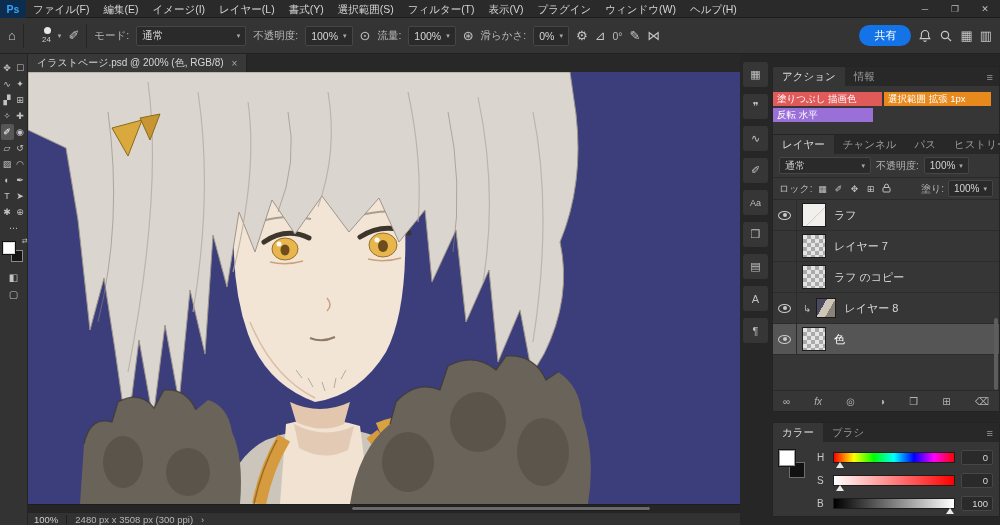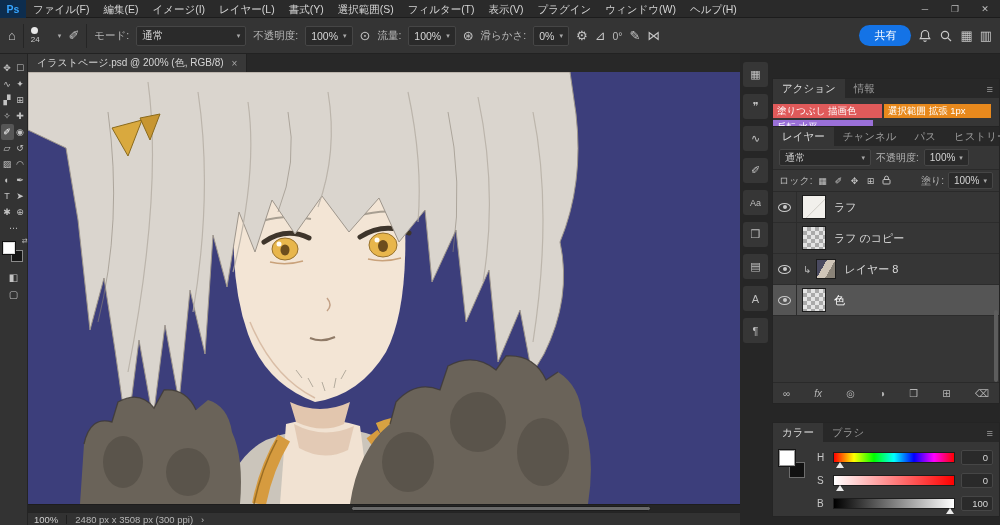--- a/index.html
+++ b/index.html
@@ -11,21 +11,21 @@
 #menubar{position:absolute;left:0;top:0;width:1000px;height:18px;background:#2a2a2a;border-bottom:1px solid #1c1c1c;display:flex;align-items:center}
 .ps-logo{width:26px;height:18px;background:#0d2d4e;color:#37a5ff;font-weight:bold;font-size:10.5px;display:flex;align-items:center;justify-content:center}
 .menu-item{padding:0 7px;height:18px;line-height:18px;color:#d4d4d4;font-size:10.5px;white-space:nowrap}
 .win-controls{margin-left:auto;display:flex}
 .win-btn{width:30px;height:18px;display:flex;align-items:center;justify-content:center;color:#bdbdbd;font-size:9px}
 
 
 #optionsbar{position:absolute;left:0;top:18px;width:1000px;height:36px;background:#343434;border-bottom:1px solid #222;display:flex;align-items:center;padding:0 8px;gap:7px}
 .opt-divider{width:1px;height:24px;background:#252525}
 .opt-icon{color:#c6c6c6;font-size:13px;line-height:1}
-.brush-preview{display:flex;flex-direction:column;align-items:flex-start;width:20px}
+.brush-preview{display:flex;flex-direction:column;align-items:flex-end;width:20px}
 .brush-dot{width:7px;height:7px;border-radius:50%;background:#e8e8e8;margin-bottom:1px}
 .brush-size{font-size:8px;color:#ccc}
 .caret{font-size:7px;color:#aaa}
 .opt-label{color:#b9b9b9;font-size:10.5px;white-space:nowrap}
 .opt-field{background:#2a2a2a;border:1px solid #464646;border-radius:2px;height:20px;display:flex;align-items:center;padding:0 5px;gap:5px;color:#d6d6d6;font-size:10.5px;white-space:nowrap}
 .spacer{flex:1}
 .share-btn{background:#1473e6;color:#fff;border-radius:11px;height:21px;padding:8px 15px;display:flex;align-items:center;font-size:11px}
 .svg-icon{display:flex;align-items:center}
 
 
@@ -57,29 +57,29 @@
 #rightside{position:absolute;left:740px;top:54px;width:260px;height:471px;background:#262626}
 #rail{position:absolute;left:3px;top:8px;width:28px;display:flex;flex-direction:column;gap:7px}
 .rail-tile{width:25px;height:25px;background:#363636;border-radius:3px;display:flex;align-items:center;justify-content:center;color:#bfbfbf;font-size:11px}
 .panel{position:absolute;left:32px;width:228px;background:#363636;border:1px solid #242424}
 .panel-header{height:19px;background:#282828;display:flex;align-items:center;font-size:10.5px}
 .panel-tab{padding:0 9px;height:19px;line-height:19px;color:#9c9c9c;white-space:nowrap}
 .panel-tab.active{background:#363636;color:#dcdcdc}
 .panel-menu{margin-left:auto;padding:0 6px;color:#9a9a9a;font-size:11px}
 
 
-#actions-panel{top:24px;height:78px}
+#actions-panel{top:12px;height:78px}
 .actions-body{padding:6px 0;display:flex;flex-wrap:wrap;gap:2px}
 .action-chip{height:14px;line-height:14px;color:#fff;font-size:9.5px;padding:0 4px;overflow:hidden;white-space:nowrap}
 .chip-red{background:#e05a5a;width:109px}
 .chip-orange{background:#e8891d;width:107px}
 .chip-purple{background:#9a70d8;width:100px}
 
 
-#layers-panel{top:72px;height:278px}
+#layers-panel{top:80px;height:278px}
 .layers-ctrl1{height:24px;display:flex;align-items:center;gap:5px;padding:0 6px;border-bottom:1px solid #2a2a2a}
 .mini-field{background:#2a2a2a;border:1px solid #464646;border-radius:2px;height:17px;display:flex;align-items:center;gap:4px;padding:0 5px;font-size:10px;color:#d4d4d4;white-space:nowrap}
 .mini-label{font-size:10px;color:#b3b3b3;white-space:nowrap}
 .layers-ctrl2{height:22px;display:flex;align-items:center;gap:4px;padding:0 6px;border-bottom:1px solid #2a2a2a}
 .lock-icon{font-size:9px;color:#c0c0c0;width:12px;text-align:center}
 .layers-list{height:186px;position:relative}
 .layer-row{height:31px;display:flex;align-items:center;border-bottom:1px solid #2c2c2c}
 .layer-row.selected{background:#555}
 .eye-cell{width:24px;height:31px;display:flex;align-items:center;justify-content:center;border-right:1px solid #2c2c2c}
 .eye{display:inline-block;width:13px;height:9px;border:1.5px solid #c9c9c9;border-radius:50%;position:relative}
@@ -393,20 +393,25 @@
         <div class="layer-row">
           <div class="eye-cell">
               <span class="eye"></span>
             </div>
           <div class="thumb thumb-sketch"></div>
           <span class="layer-name">ラフ</span>
         </div>
         <div class="layer-row">
           <div class="eye-cell"></div>
           <div class="thumb checker"></div>
+          <span class="layer-name">レイヤー 7</span>
+        </div>
+        <div class="layer-row">
+          <div class="eye-cell"></div>
+          <div class="thumb checker"></div>
           <span class="layer-name">ラフ のコピー</span>
         </div>
         <div class="layer-row">
           <div class="eye-cell">
               <span class="eye"></span>
             </div>
           <span class="clip-arrow">↳</span>
           <div class="thumb small thumb-art"></div>
           <span class="layer-name">レイヤー 8</span>
         </div>

